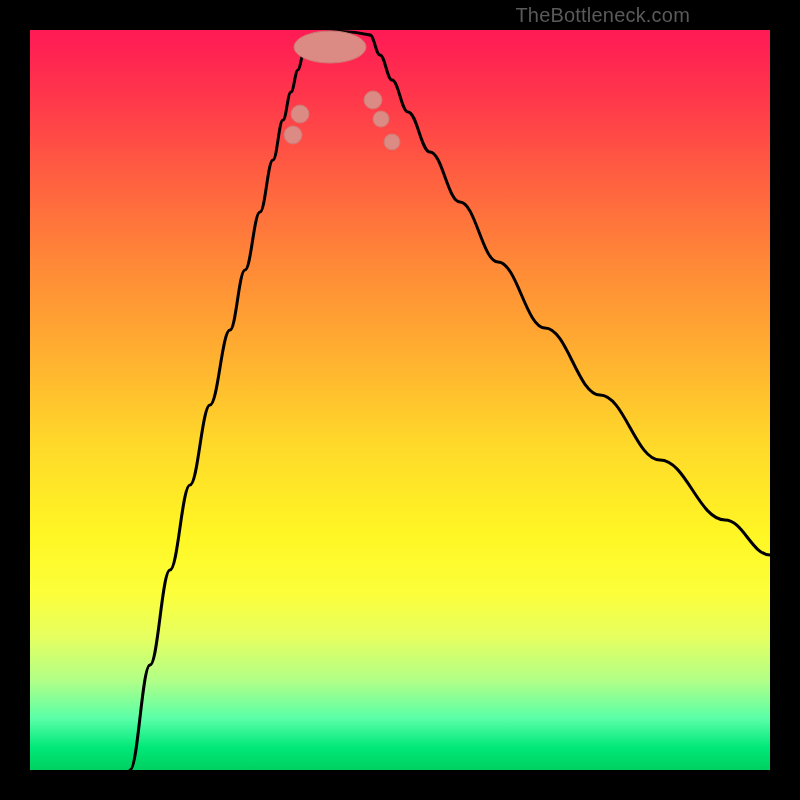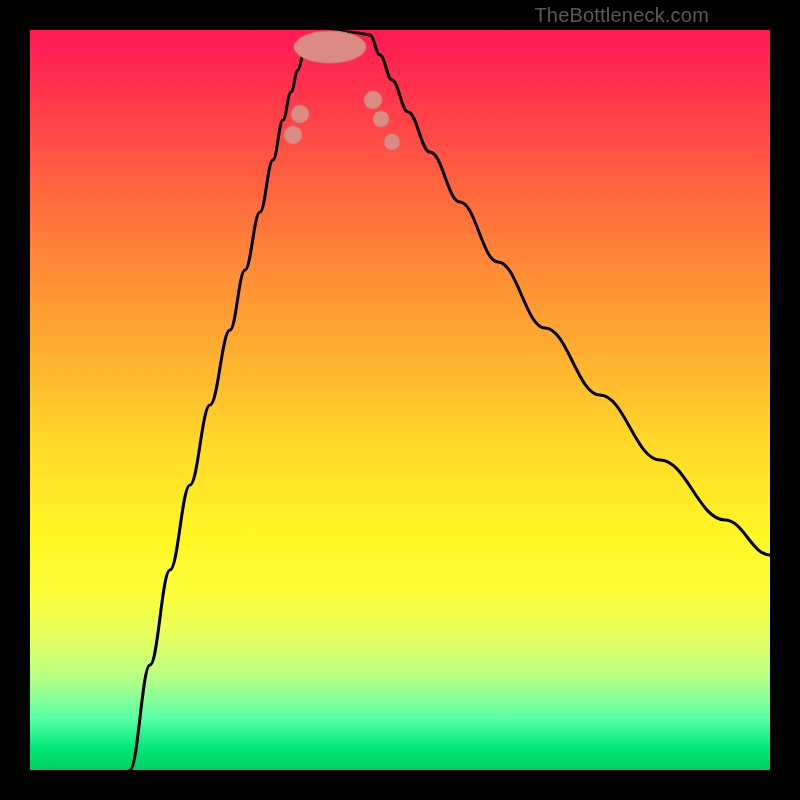--- a/index.html
+++ b/index.html
@@ -10,21 +10,20 @@
     background: #000;
     overflow: hidden;
   }
   .frame {
     position: absolute;
     left: 0;
     top: 0;
     width: 700px;
     height: 800px;
     background: #000;
-    padding-left: 19px;
   }
   .plot {
     position: absolute;
     left: 30px;
     top: 30px;
     width: 740px;
     height: 740px;
     overflow: hidden;
   }
   .gradient {

